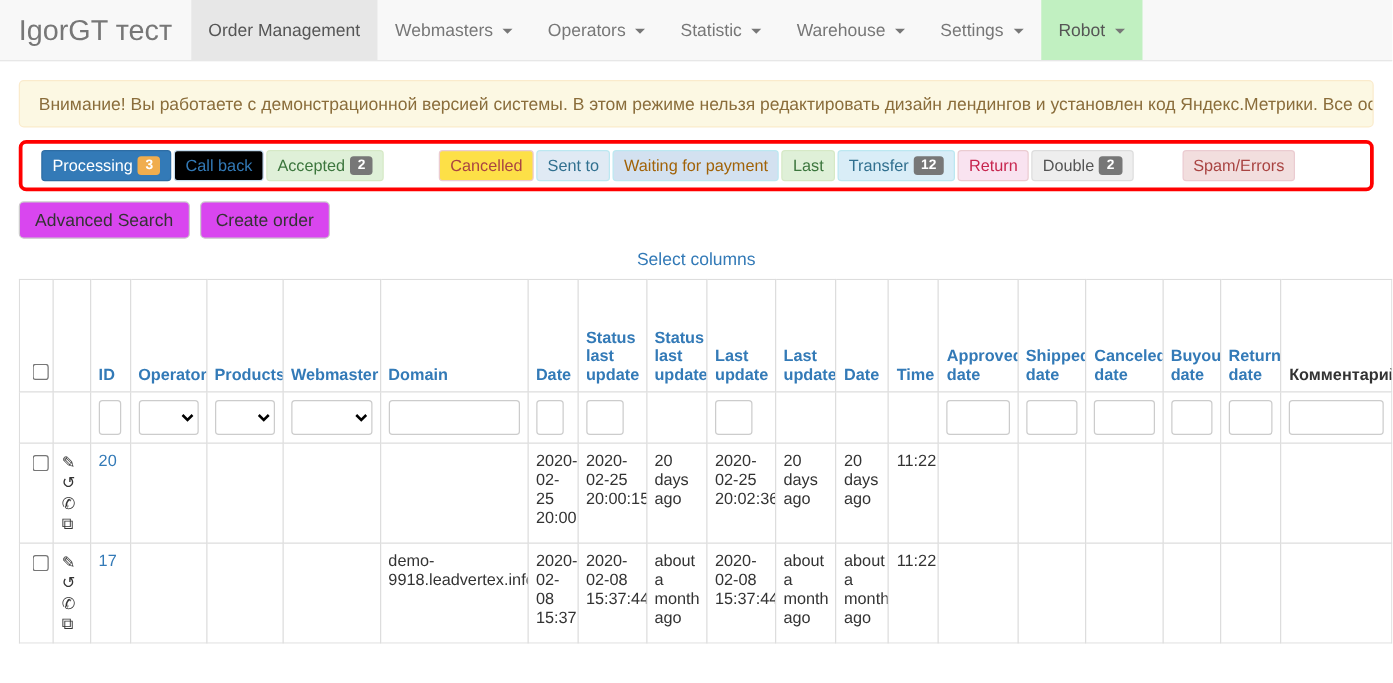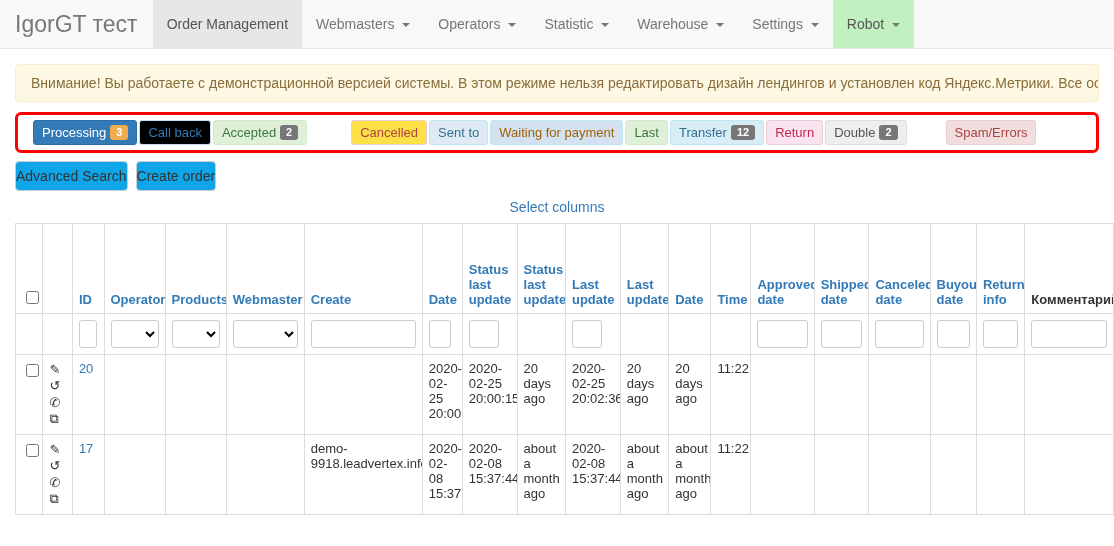--- a/index.html
+++ b/index.html
@@ -105,23 +105,23 @@
     margin-left: 4px;
     line-height: 1;
   }
   .badge-grey { background: #777; }
   .toolbar {
     margin: 0 15px 8px 15px;
     display: flex;
     gap: 8px;
   }
   .btn-default {
-    padding: 6px 0;
+    padding: 6px 12px;
     border: 1px solid #ccc;
-    background: #0ea5e9;
+    background: #d946ef;
     border-radius: 4px;
     color: #333;
     cursor: pointer;
     font-size: 14px;
   }
   .select-columns {
     margin: 0 15px 8px 15px;
     text-align: center;
   }
   .select-columns a {
@@ -290,33 +290,33 @@
         <col class="c-comm">
   </colgroup>
   <thead>
     <tr class="head">
       <th class="checkbox noblue"><input type="checkbox" style=""></th>
       <th class="noblue"></th>
       <th>ID</th>
       <th>Operator</th>
       <th>Products</th>
       <th>Webmaster</th>
-      <th>Create</th>
+      <th>Domain</th>
       <th>Date</th>
       <th>Status last update</th>
       <th>Status last update</th>
       <th>Last update</th>
       <th>Last update</th>
       <th>Date</th>
       <th>Time</th>
       <th>Approved date</th>
       <th>Shipped date</th>
       <th>Canceled date</th>
       <th>Buyout date</th>
-      <th>Return info</th>
+      <th>Return date</th>
       <th class="noblue">Комментарий</th>
     </tr>
     <tr class="filters">
       <th></th>
           <th></th>
       <th><input class="filt" style="width: 18px;"></th>
       <th><select class="filt"><option></option></select></th>
       <th><select class="filt"><option></option></select></th>
       <th><select class="filt"><option></option></select></th>
       <th><input class="filt" style=""></th>

